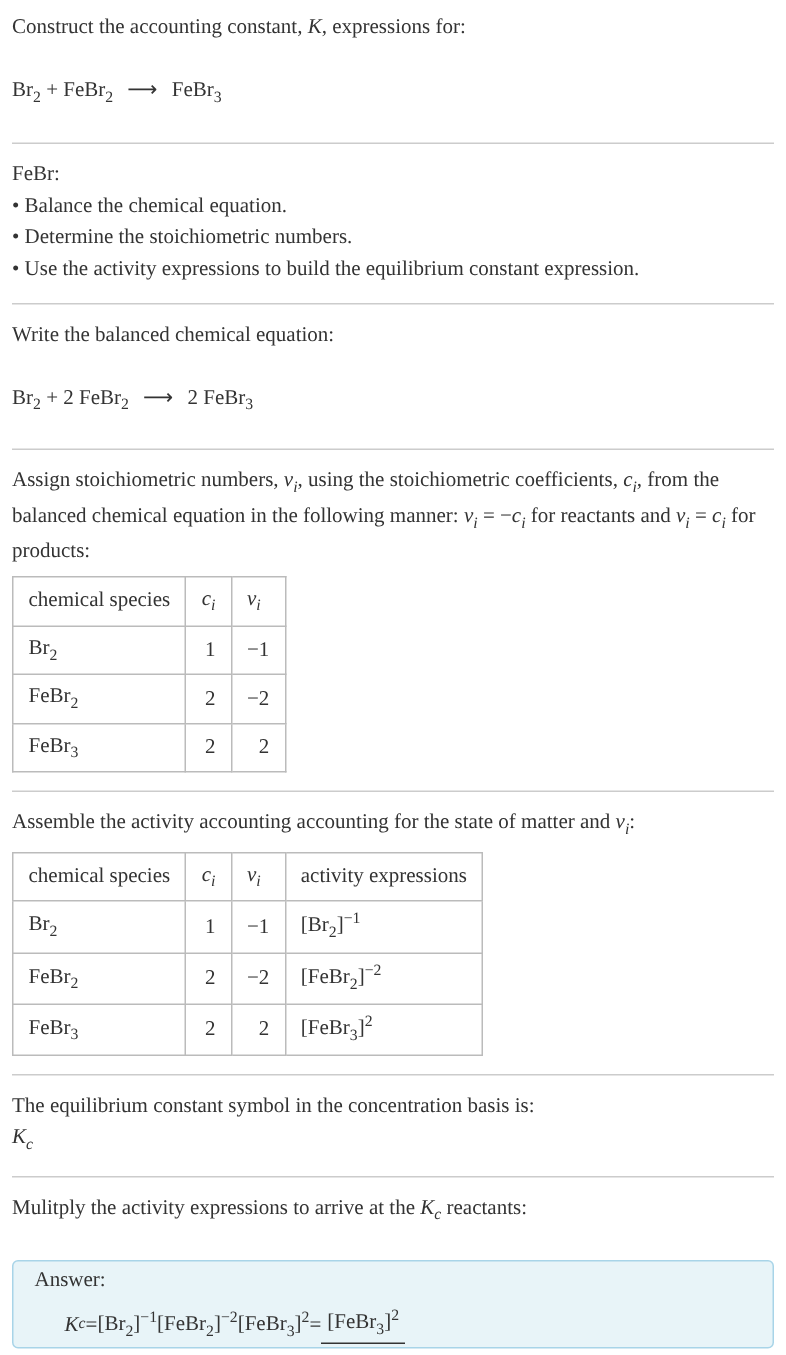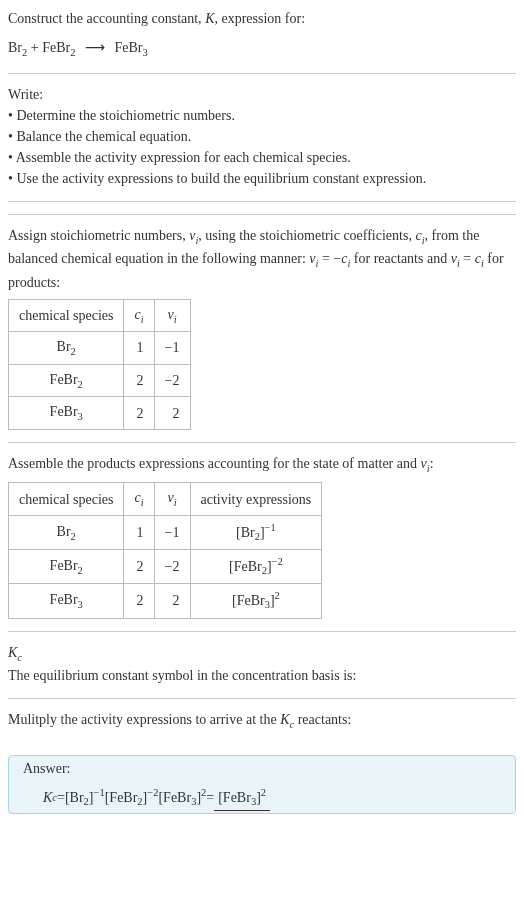--- a/index.html
+++ b/index.html
@@ -19,21 +19,21 @@
     .section {
       margin-bottom: 12px;
     }
     hr {
       border: none;
       border-top: 1px solid #ccc;
       margin: 10px 0;
     }
     .equation {
       font-family: Georgia, serif;
-      margin: 8px 0;
+      margin: 21px 0;
     }
     .sub {
       vertical-align: sub;
       font-size: 0.75em;
     }
     .sup {
       vertical-align: super;
       font-size: 0.75em;
     }
     .arrow {
@@ -42,21 +42,21 @@
     .italic {
       font-style: italic;
     }
     table {
       border-collapse: collapse;
       margin: 6px 0;
     }
     td, th {
       border: 1px solid #bbb;
       padding: 4px 10px;
-      text-align: center;
+      text-align: left;
       font-weight: normal;
     }
     td.num {
       text-align: right;
     }
     .answer-box {
       background: #e8f4f8;
       border: 1px solid #a8d4e8;
       border-radius: 4px;
       padding: 2px 14px;
@@ -86,43 +86,48 @@
       display: flex;
       align-items: center;
       margin-top: 6px;
       margin-left: 20px;
     }
   </style>
 </head>
 <body>
 
 <div class="section">
-  <span>Construct the accounting constant, </span><span class="italic">K</span><span>, expression for:</span>
+  <span>Construct the accounting constant, </span><span class="italic">K</span><span>, expressions for:</span>
   <div class="equation">
     <span>Br</span><span class="sub">2</span><span> + </span><span>FeBr</span><span class="sub">2</span>
     <span class="arrow">⟶</span>
     <span>FeBr</span><span class="sub">3</span>
   </div>
 </div>
 
 <hr>
 
 <div class="section">
-  <div>Write:</div>
+  <div>FeBr:</div>
   <ul class="bullet-list">
+    <li>Balance the chemical equation.</li>
     <li>Determine the stoichiometric numbers.</li>
-    <li>Balance the chemical equation.</li>
-    <li>Assemble the activity expression for each chemical species.</li>
     <li>Use the activity expressions to build the equilibrium constant expression.</li>
   </ul>
 </div>
 
 <hr>
 
 <div class="section">
+  <div>Write the balanced chemical equation:</div>
+  <div class="equation">
+    <span>Br</span><span class="sub">2</span><span> + </span><span>2 </span><span>FeBr</span><span class="sub">2</span>
+    <span class="arrow">⟶</span>
+    <span>2 </span><span>FeBr</span><span class="sub">3</span>
+  </div>
 </div>
 
 <hr>
 
 <div class="section">
   <span>Assign stoichiometric numbers, </span><span class="italic">ν</span><span class="sub italic">i</span><span>, using the stoichiometric coefficients, </span><span class="italic">c</span><span class="sub italic">i</span><span>, from the balanced chemical equation in the following manner: </span><span class="italic">ν</span><span class="sub italic">i</span><span> = −</span><span class="italic">c</span><span class="sub italic">i</span><span> for reactants and </span><span class="italic">ν</span><span class="sub italic">i</span><span> = </span><span class="italic">c</span><span class="sub italic">i</span><span> for products:</span>
 
   <table>
     <tbody>
         <tr>
@@ -145,21 +150,21 @@
       <td class="num">2</td>
       <td class="num">2</td>
     </tr>
   </tbody>
     </table>
 </div>
 
 <hr>
 
 <div class="section">
-  <span>Assemble the products expressions accounting for the state of matter and </span><span class="italic">ν</span><span class="sub italic">i</span><span>:</span>
+  <span>Assemble the activity accounting accounting for the state of matter and </span><span class="italic">ν</span><span class="sub italic">i</span><span>:</span>
 
   <table>
     <tbody>
         <tr>
       <td>chemical species</td>
       <td><span class="italic">c</span><span class="sub italic">i</span></td>
       <td><span class="italic">ν</span><span class="sub italic">i</span></td>
       <td>activity expressions</td>
     </tr>
     <tr>
@@ -180,22 +185,22 @@
       <td class="num">2</td>
       <td>[<span>FeBr</span><span class="sub">3</span>]<span class="sup">2</span></td>
     </tr>
   </tbody>
     </table>
 </div>
 
 <hr>
 
 <div class="section">
+  <div>The equilibrium constant symbol in the concentration basis is:</div>
   <div><span class="italic">K</span><span class="sub italic">c</span></div>
-  <div>The equilibrium constant symbol in the concentration basis is:</div>
 </div>
 
 <hr>
 
 <div class="section">
   <span>Mulitply the activity expressions to arrive at the </span><span class="italic">K</span><span class="sub italic">c</span><span> reactants:</span>
 
   <div class="answer-box">
     <div>Answer:</div>
     <div class="kc-line">

